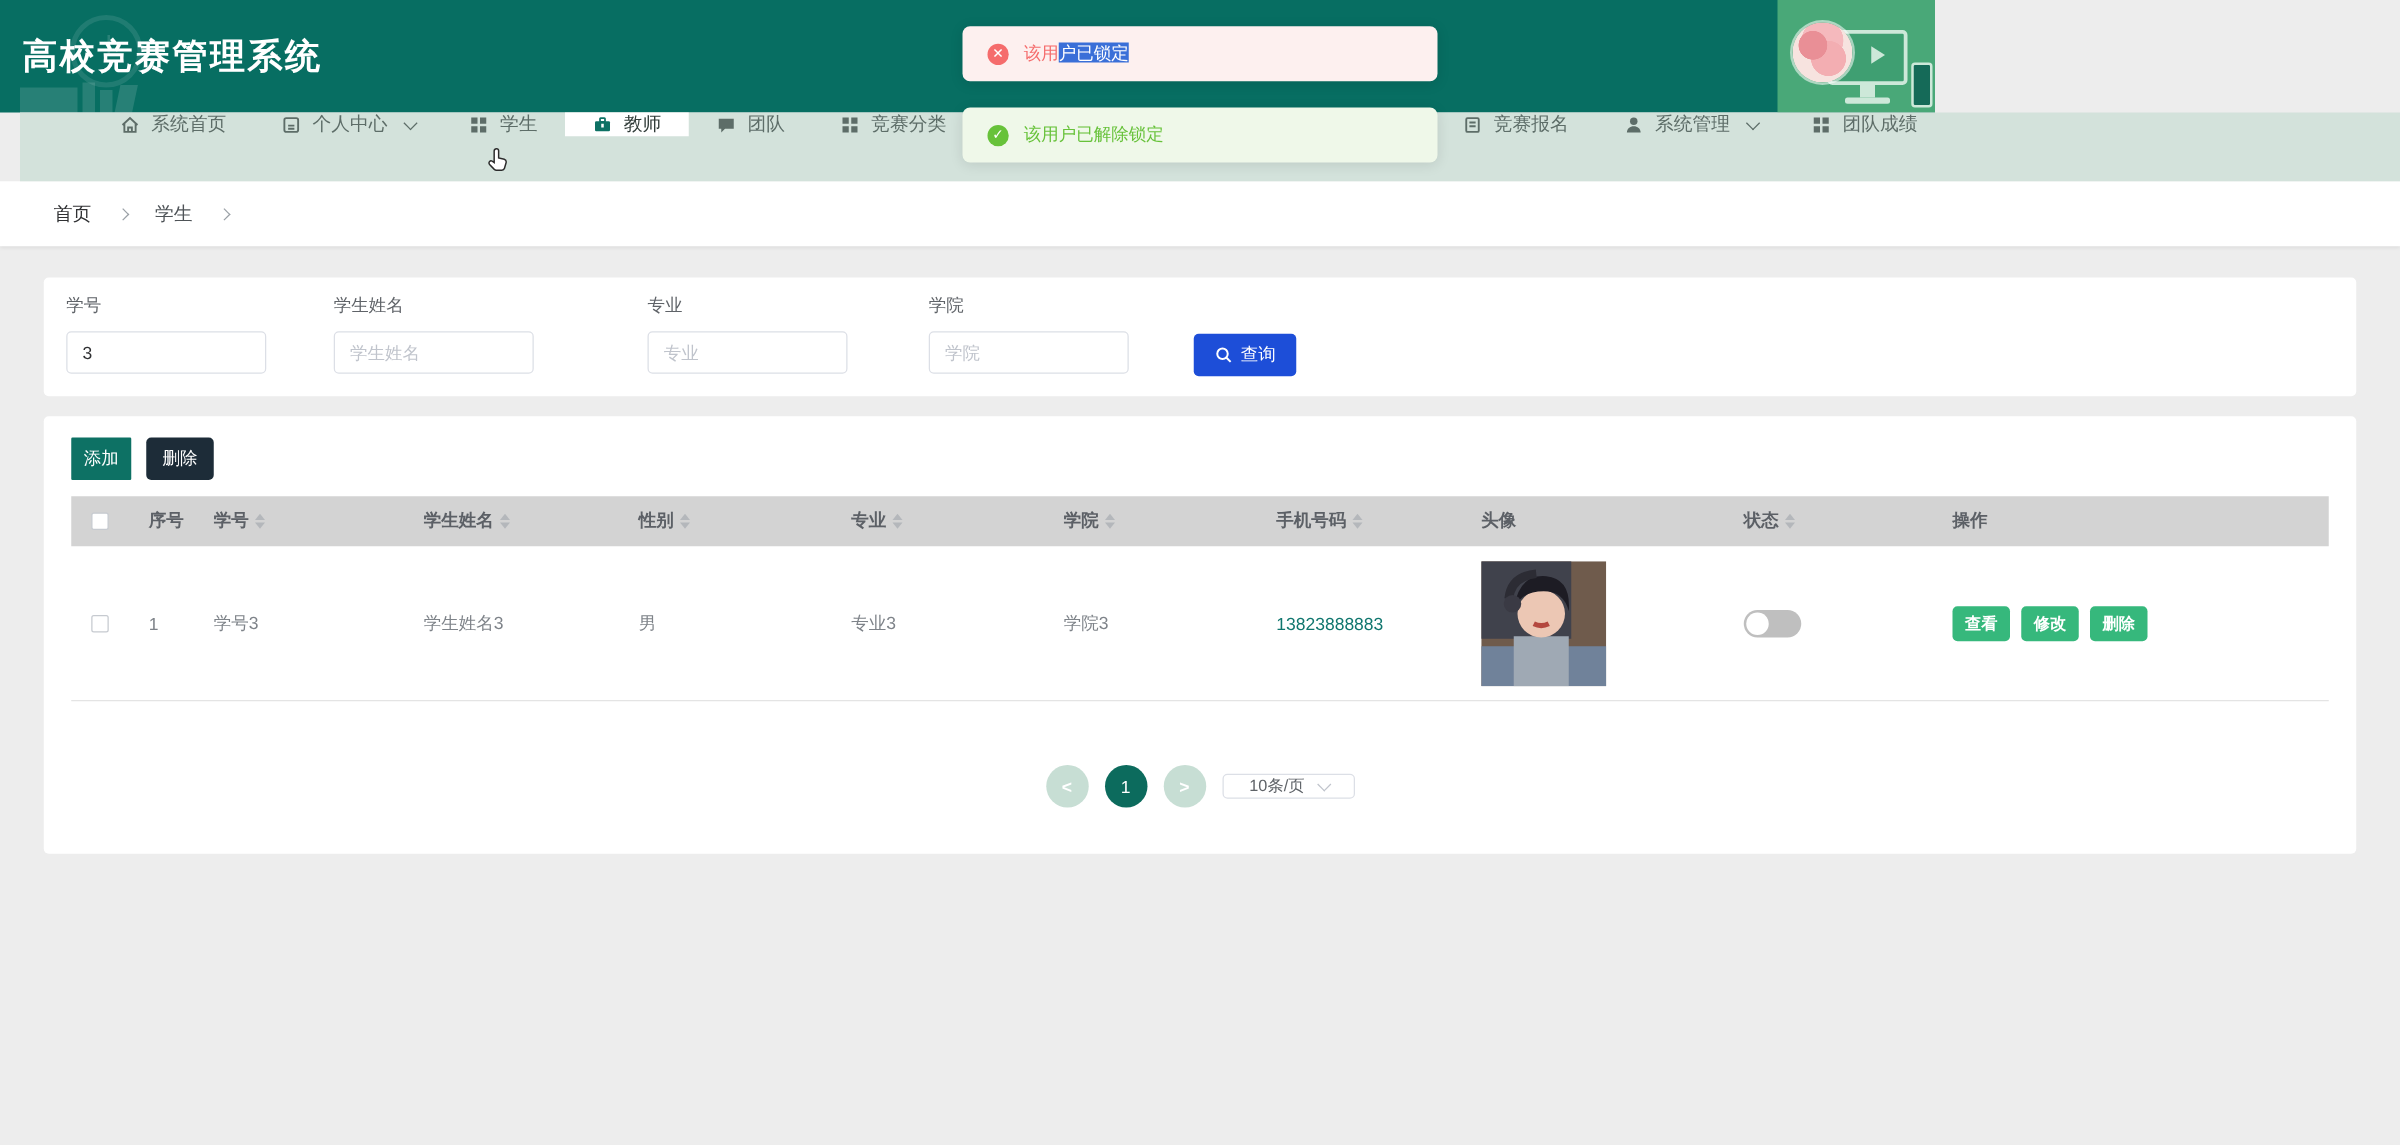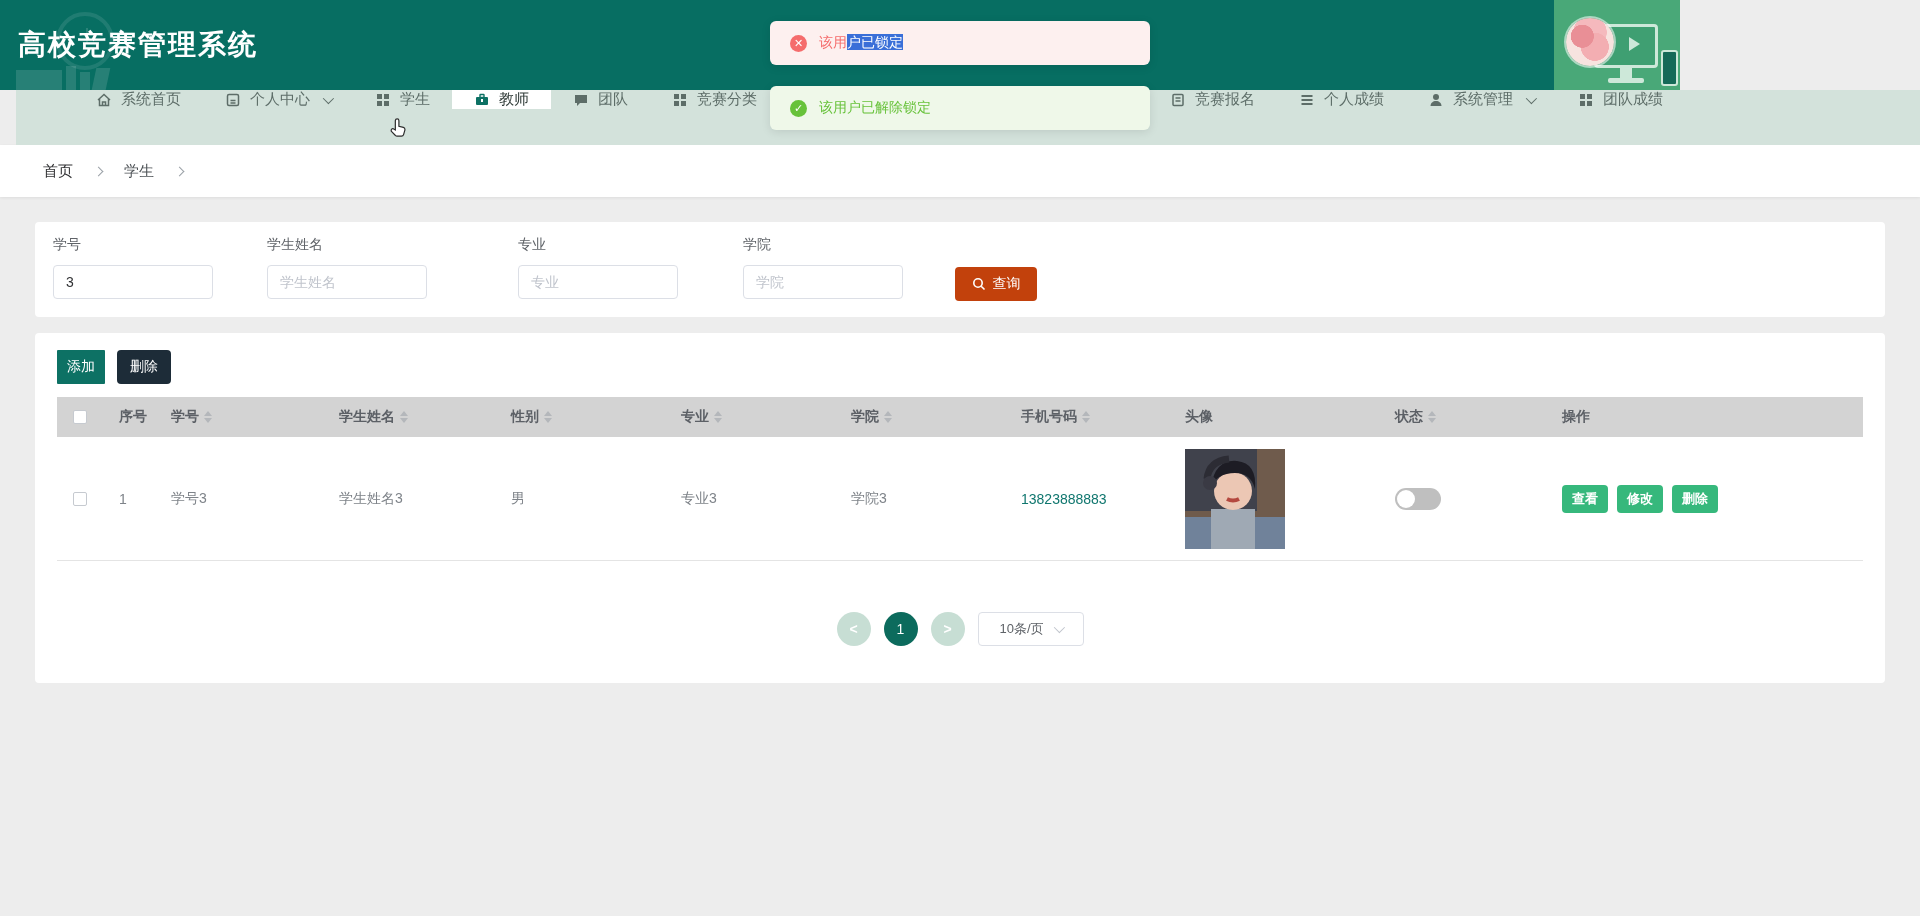--- a/index.html
+++ b/index.html
@@ -1,20 +1,20 @@
 <!DOCTYPE html>
 <html><head>
 <meta charset="utf-8">
 <style>
   * { margin:0; padding:0; box-sizing:border-box; }
   html,body { width:1920px; height:916px; }
   body { position:relative; font-family:"Liberation Sans","DejaVu Sans",sans-serif; background:#ededed; overflow:hidden; }
 
   
-  .header { position:absolute; left:0; top:0; width:1680px; height:90px; background:#076e62; z-index:1; }
+  .header { position:absolute; left:0; top:0; width:1548px; height:90px; background:#076e62; z-index:1; }
   .app-title { position:absolute; left:18px; top:26px; color:#ffffff; font-size:28px; font-weight:bold; letter-spacing:2px; z-index:3; }
   .decor-clock { position:absolute; left:56px; top:12px; width:58px; height:58px; border-radius:50%; border:4px solid rgba(255,255,255,0.10); }
   .decor-clock:after { content:""; position:absolute; left:26px; top:12px; width:2px; height:16px; background:rgba(255,255,255,0.14); }
   .decor-books { position:absolute; left:16px; top:64px; width:150px; height:26px; display:flex; align-items:flex-end; gap:4px; }
   .decor-books i { display:block; background:rgba(255,255,255,0.13); }
   .decor-books i:nth-child(1){width:46px;height:20px;} .decor-books i:nth-child(2){width:10px;height:24px;} .decor-books i:nth-child(3){width:10px;height:18px;} .decor-books i:nth-child(4){width:14px;height:22px; transform:skewX(-12deg);}
   .header-art { position:absolute; right:0; top:0; width:126px; height:90px; background:#49a878; }
   .art-monitor { position:absolute; right:22px; top:24px; width:64px; height:44px; border:3px solid #cde8d9; border-radius:4px; background:#3f9f72; }
   .art-monitor:before { content:""; position:absolute; right:8px; top:10px; width:0; height:0; border:7px solid transparent; border-left:11px solid #cde8d9; }
   .art-stand { position:absolute; right:48px; top:68px; width:12px; height:10px; background:#cde8d9; }
@@ -60,21 +60,21 @@
   .card { position:absolute; left:35px; width:1850px; background:#ffffff; border-radius:4px; }
   .search-card { top:222px; height:95px; }
   .table-card { top:333px; height:350px; }
 
   
   .field { position:absolute; top:14px; width:160px; }
   .field label { display:block; font-size:14px; color:#5f6368; margin-bottom:11px; }
   .field input { width:160px; height:34px; border:1px solid #dcdfe6; border-radius:4px; padding:0 12px; font-size:14px; color:#303133; outline:none; font-family:inherit; background:#fff; }
   .field input::placeholder { color:#c0c4cc; }
   .f0{left:18px;} .f1{left:232px;} .f2{left:483px;} .f3{left:708px;}
-  .btn-query { position:absolute; left:920px; top:45px; width:82px; height:34px; background:#c2410c; color:#fff; border:none; border-radius:4px; font-size:14px; display:flex; align-items:center; justify-content:center; gap:7px; cursor:pointer; font-family:inherit; }
+  .btn-query { position:absolute; left:920px; top:45px; width:82px; height:34px; background:#1d4ed8; color:#fff; border:none; border-radius:4px; font-size:14px; display:flex; align-items:center; justify-content:center; gap:7px; cursor:pointer; font-family:inherit; }
 
   
   .btn-add { position:absolute; left:22px; top:17px; width:48px; height:34px; background:#0d7164; color:#fff; border:none; border-radius:1px; font-size:14px; cursor:pointer; font-family:inherit; }
   .btn-delete-top { position:absolute; left:82px; top:17px; width:54px; height:34px; background:#1d2c38; color:#fff; border:none; border-radius:4px; font-size:14px; cursor:pointer; font-family:inherit; }
 
   
   .tgrid { display:grid; grid-template-columns:46px 52px 168px 172px 170px 170px 170px 164px 210px 167px 1fr; align-items:center; }
   .thead { position:absolute; left:22px; top:64px; width:1806px; height:40px; background:#d3d3d3; color:#5c6066; font-weight:bold; font-size:14px; }
   .trow { position:absolute; left:22px; top:104px; width:1806px; height:124px; border-bottom:1px solid #e4e4e4; color:#7e8389; font-size:14px; }
   .cell { padding-left:16px; display:flex; align-items:center; }
@@ -88,21 +88,21 @@
   .avatar-img { width:100px; height:100px; display:block; }
   .toggle { width:46px; height:22px; border-radius:11px; background:#bfbfbf; position:relative; cursor:pointer; }
   .toggle .knob { position:absolute; left:2px; top:2px; width:18px; height:18px; border-radius:50%; background:#ffffff; }
   .action-btn { height:28px; padding:0 10px; background:#36b87c; color:#fff; border:none; border-radius:4px; font-size:13px; margin-right:9px; cursor:pointer; font-family:inherit;font-weight:bold; }
 
   
   .pagination { position:absolute; left:0; top:279px; width:1850px; display:flex; align-items:center; justify-content:center; gap:13px; }
   .page-circle { width:34px; height:34px; border-radius:50%; display:flex; align-items:center; justify-content:center; font-size:14px; cursor:pointer; }
   .page-circle.pale { background:#c7ded4; color:#ffffff; font-weight:bold; }
   .page-circle.active { background:#0c6b5d; color:#ffffff; }
-  .page-size { width:106px; height:34px; border:1px solid #dcdfe6; border-radius:4px; background:#fff; display:flex; align-items:center; justify-content:center; gap:10px; font-size:13px; color:#5f6368; cursor:pointer; }
+  .page-size { width:106px; height:20px; border:1px solid #dcdfe6; border-radius:4px; background:#fff; display:flex; align-items:center; justify-content:center; gap:10px; font-size:13px; color:#5f6368; cursor:pointer; }
   .page-size .chev { color:#c0c4cc; margin-left:0; }
 </style>
 </head>
 <body>
 
 <div class="header">
   <i class="decor-clock"></i>
   <span class="decor-books">
       <i></i>
       <i></i>
@@ -193,28 +193,20 @@
     <span class="nicon">
         <svg viewBox="0 0 16 16" fill="none" stroke="currentColor" stroke-width="1.5">
           <rect x="3" y="2.5" width="10" height="11" rx="1"></rect>
           <path d="M5.5 6 H10.5 M5.5 9 H10.5"></path>
         </svg>
       </span>
     <span>竞赛报名</span>
   </div>
   <div class="nav-item">
     <span class="nicon">
-        <svg viewBox="0 0 16 16" fill="none" stroke="currentColor" stroke-width="1.8">
-          <path d="M2.5 4 H13.5 M2.5 8 H13.5 M2.5 12 H13.5"></path>
-        </svg>
-      </span>
-    <span>个人成绩</span>
-  </div>
-  <div class="nav-item">
-    <span class="nicon">
         <svg viewBox="0 0 16 16" fill="currentColor">
           <circle cx="8" cy="5" r="3"></circle>
           <path d="M2.5 14 c0-3 2.5-5 5.5-5 s5.5 2 5.5 5 z"></path>
         </svg>
       </span>
     <span>系统管理</span>
     <i class="chev"></i>
   </div>
   <div class="nav-item">
     <span class="nicon">

